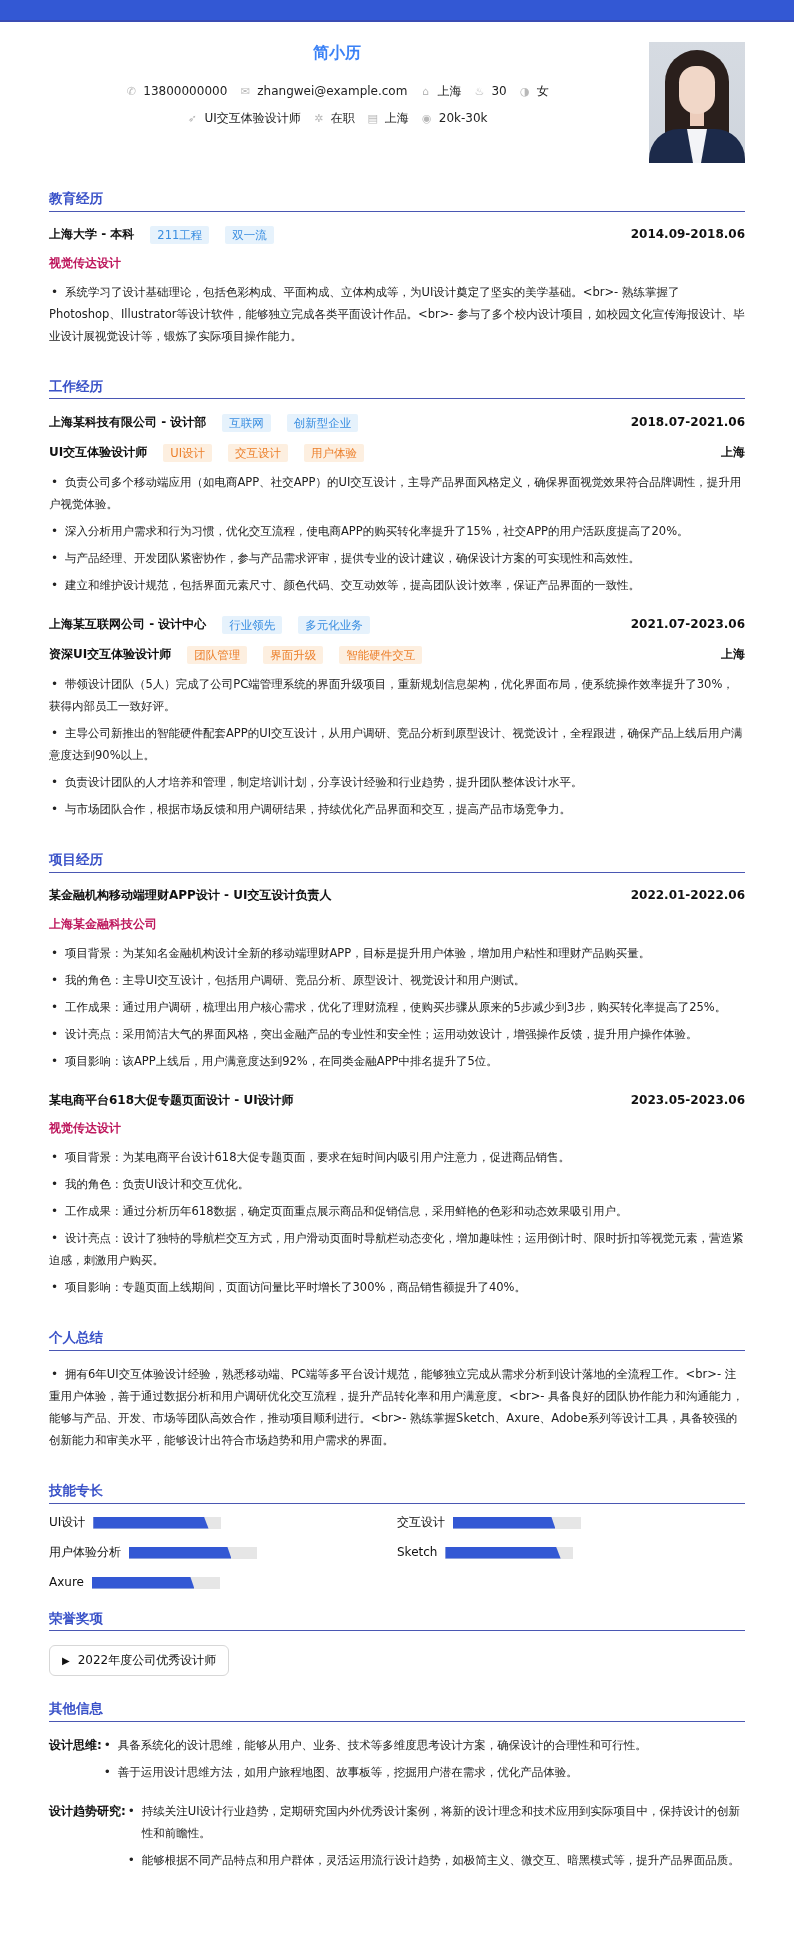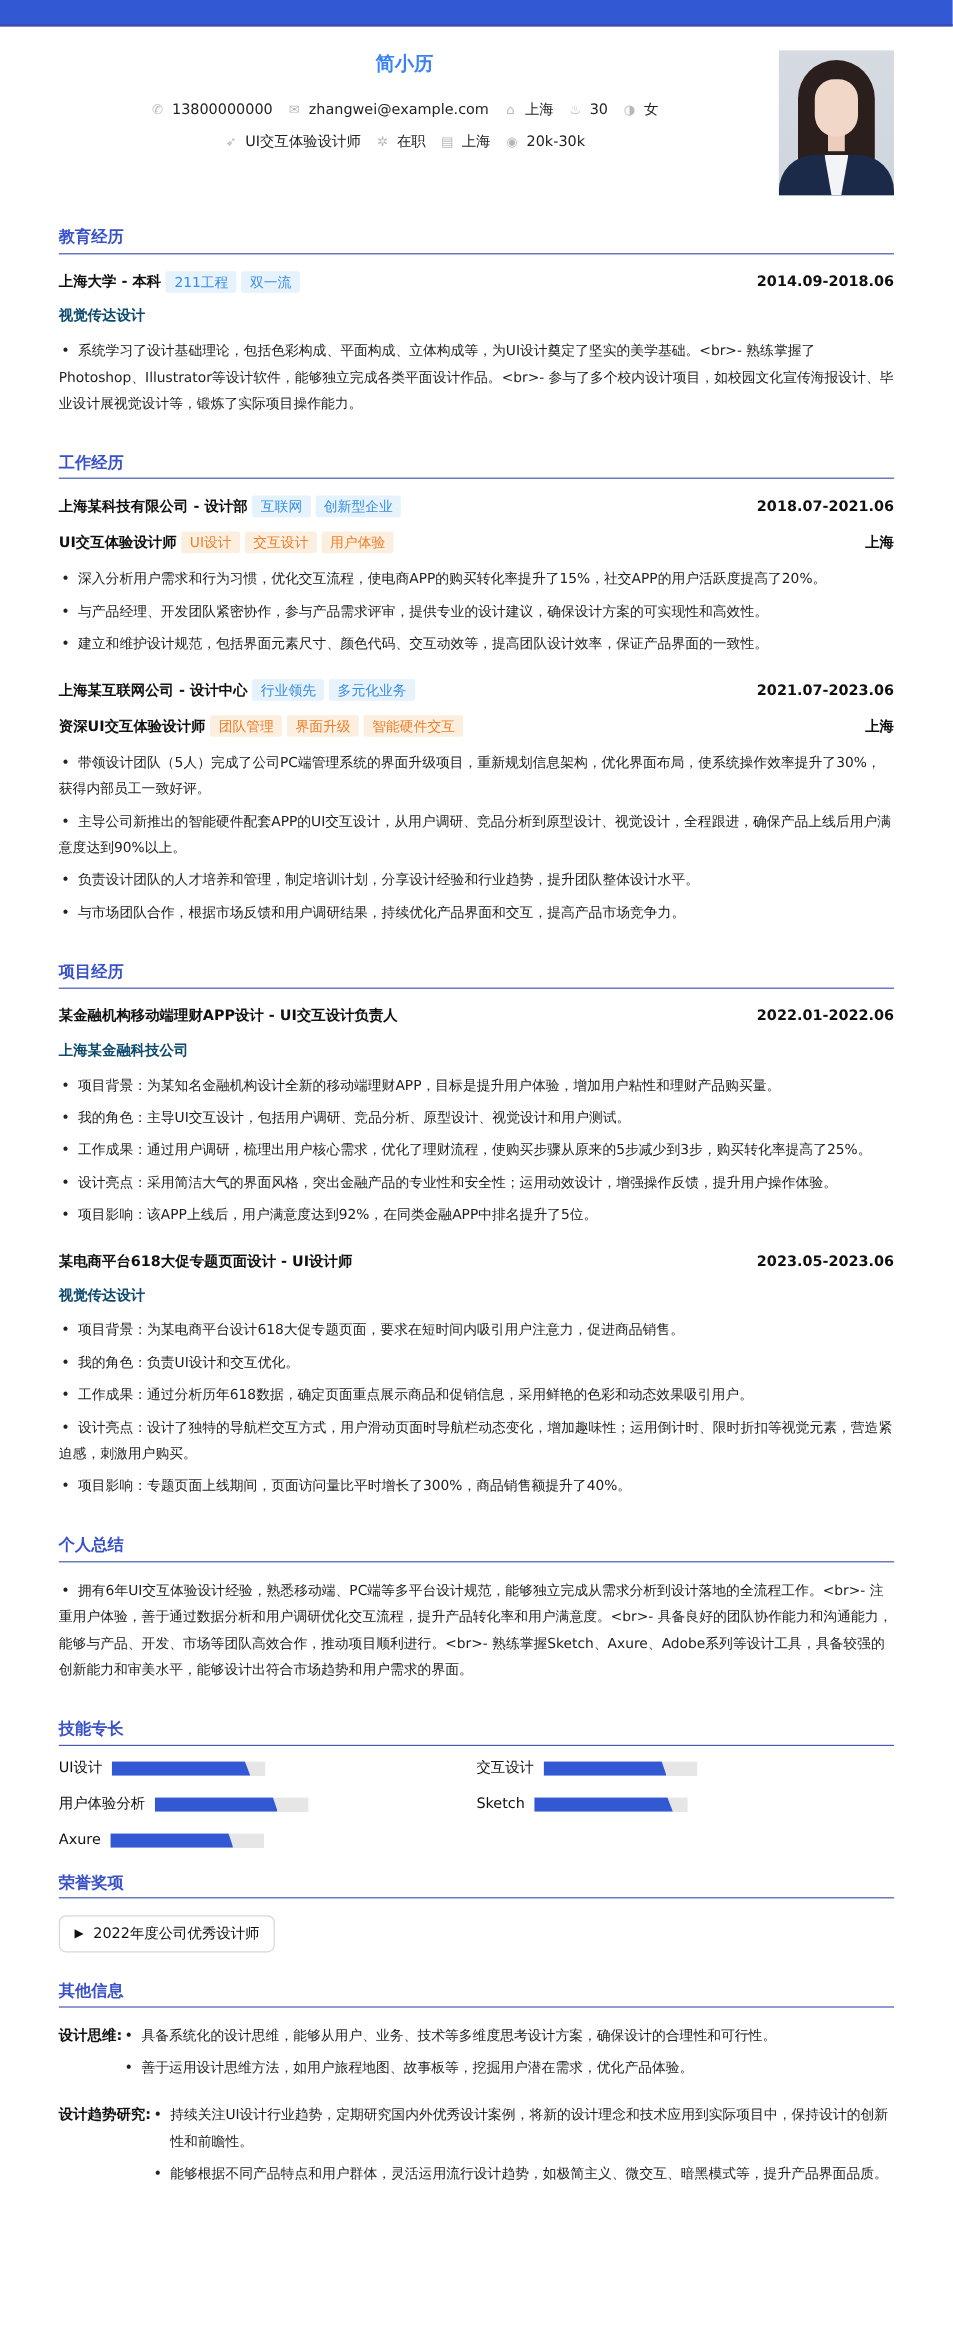--- a/index.html
+++ b/index.html
@@ -42,28 +42,28 @@
     
     .section { margin-top: 6px; }
     .sec-title {
       color: #3a52c8; font-size: 13.5px; font-weight: bold;
       border-bottom: 1.5px solid #4a57b3; padding-bottom: 1px; margin-bottom: 12px;
     }
     .entry-head {
       display: flex; justify-content: space-between; align-items: center;
       font-weight: bold; font-size: 12px; color: #111; height: 22px; margin-bottom: 8px;
     }
-    .entry-head .left { display: flex; align-items: center; gap: 4px; }
+    .entry-head .left { display: flex; align-items: flex-end; gap: 16px; }
     .tag {
       display: inline-block; font-weight: normal; font-size: 11.5px;
       padding: 0 7px; line-height: 18px; border-radius: 2px;
     }
     .tag.blue { background: #e6f2fc; color: #3a8ee0; }
     .tag.orange { background: #fdefe0; color: #ec7f2a; }
-    .sub { font-weight: bold; font-size: 12px; color: #0c4a6e; margin-bottom: 8px; }
+    .sub { font-weight: bold; font-size: 12px; color: #be185d; margin-bottom: 8px; }
     ul.bul { list-style: none; }
     ul.bul li {
       position: relative; padding-left: 16px; margin-bottom: 5px;
       line-height: 22px; font-size: 11.5px; color: #222;
     }
     ul.bul li.wrapflush { padding-left: 0; text-indent: 16px; }
     ul.bul li::before {
       content: "•"; position: absolute; left: 2px; top: 0; font-size: 12px; color: #222;
     }
     ul.bul li.wrapflush::before { left: 2px; text-indent: 0; }
@@ -185,20 +185,21 @@
       <div class="entry-head">
         <div class="left">
           <span>UI交互体验设计师</span>
           <span class="tag orange">UI设计</span>
           <span class="tag orange">交互设计</span>
           <span class="tag orange">用户体验</span>
         </div>
         <span>上海</span>
       </div>
       <ul class="bul">
+        <li class="wrapflush">负责公司多个移动端应用（如电商APP、社交APP）的UI交互设计，主导产品界面风格定义，确保界面视觉效果符合品牌调性，提升用户视觉体验。</li>
         <li class="wrapflush">深入分析用户需求和行为习惯，优化交互流程，使电商APP的购买转化率提升了15%，社交APP的用户活跃度提高了20%。</li>
         <li class="wrapflush">与产品经理、开发团队紧密协作，参与产品需求评审，提供专业的设计建议，确保设计方案的可实现性和高效性。</li>
         <li class="wrapflush">建立和维护设计规范，包括界面元素尺寸、颜色代码、交互动效等，提高团队设计效率，保证产品界面的一致性。</li>
       </ul>
     </div>
 
     <div class="spacer12"></div>
 
     <div>
       <div class="entry-head">

